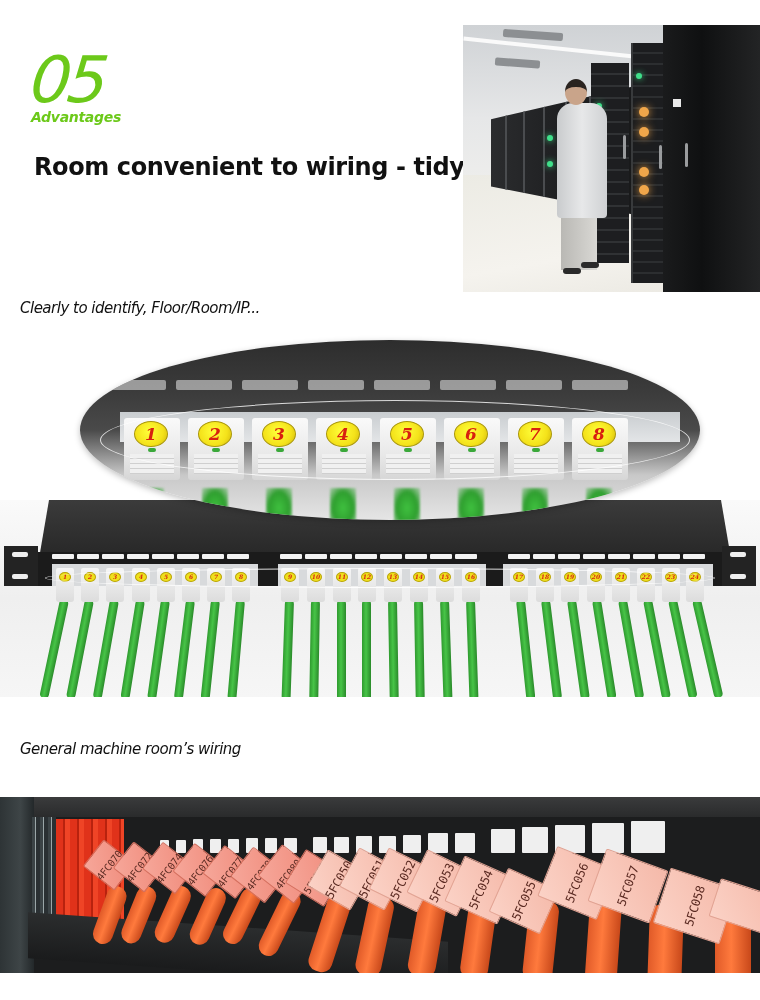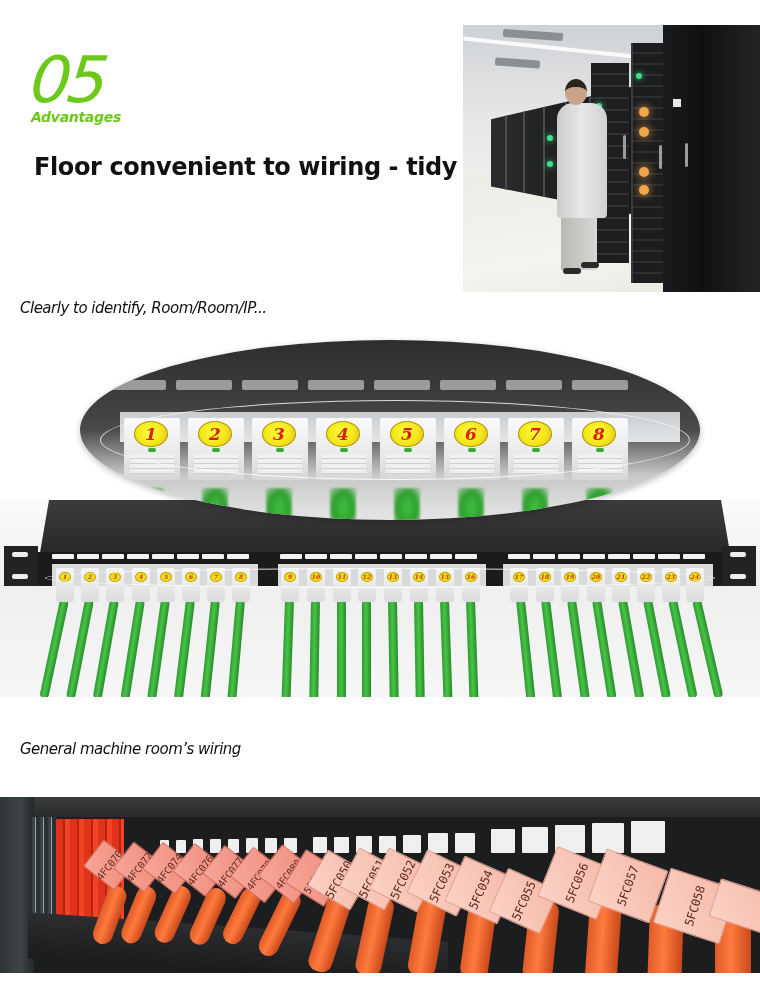--- a/index.html
+++ b/index.html
@@ -203,21 +203,21 @@
     border-radius: 10px; transform-origin: top center;
   }
 </style>
 </head>
 <body>
 
 <div class="badge">
   <div class="badge-number">05</div>
   <div class="badge-label">Advantages</div>
 </div>
-<div class="headline">Floor convenient to wiring - tidy</div>
+<div class="headline">Room convenient to wiring - tidy</div>
 
 <div class="photo-server">
   <div class="ceiling-stripe" style="left:0;top:22px;width:200px;"></div>
   <div class="ceiling-vent" style="left:40px;top:6px;width:60px;"></div>
   <div class="ceiling-vent" style="left:32px;top:34px;width:45px;"></div>
   <div class="floor"></div>
   <div class="rack-row">
     <div class="rack-divider" style="left:14px"></div>
     <div class="rack-divider" style="left:32px"></div>
     <div class="rack-divider" style="left:52px"></div>
@@ -242,21 +242,21 @@
   <div class="handle" style="left:196px;top:120px"></div>
   <div class="handle" style="left:222px;top:118px"></div>
   <div style="position:absolute;left:210px;top:74px;width:8px;height:8px;background:#e9e9e9;"></div>
   <div class="person-legs"></div>
   <div class="person-coat"></div>
   <div class="person-head"></div>
   <div class="person-shoe" style="left:100px"></div>
   <div class="person-shoe" style="left:118px;top:237px"></div>
 </div>
 
-<div class="caption caption-1">Clearly to identify, Room/Room/IP...</div>
+<div class="caption caption-1">Clearly to identify, Floor/Room/IP...</div>
 
 <div class="panel-area">
   <div class="panel-body"></div>
   <div class="panel-ear" style="left:4px;">
     <div class="slot" style="top:6px"></div>
       <div class="slot" style="top:28px"></div>
   </div>
   <div class="panel-ear" style="left:722px;">
     <div class="slot" style="top:6px"></div>
       <div class="slot" style="top:28px"></div>

